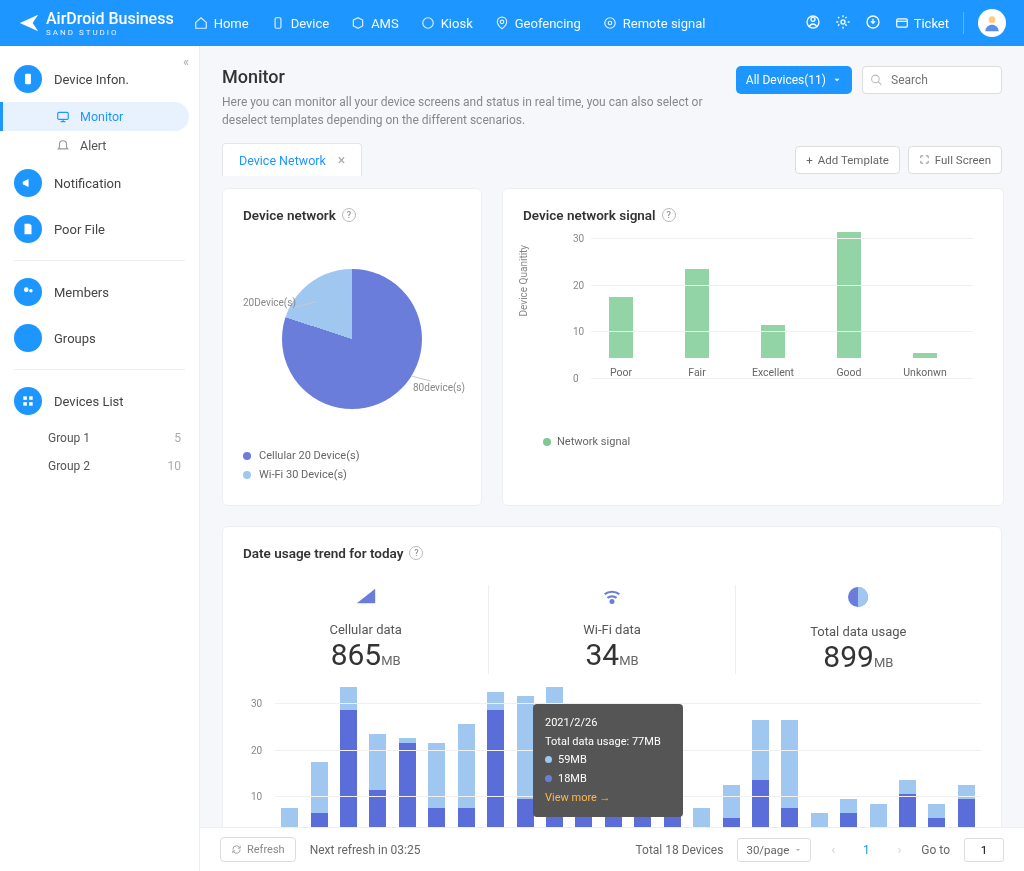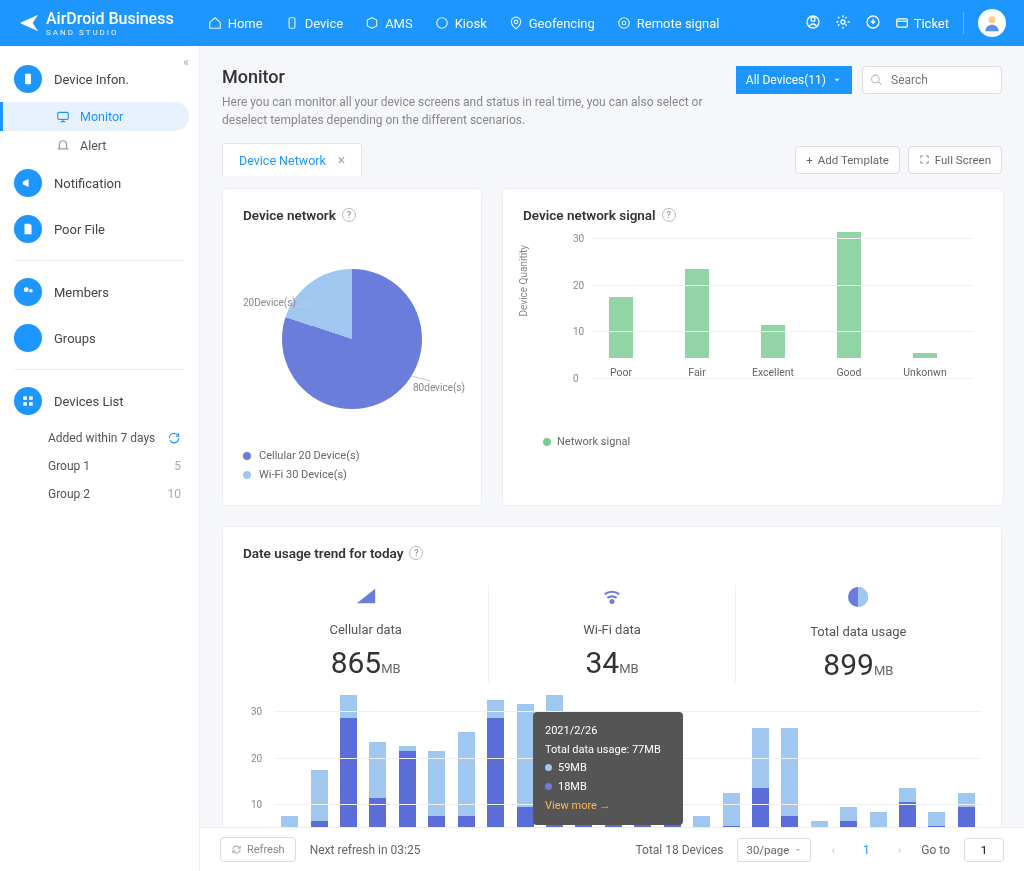--- a/index.html
+++ b/index.html
@@ -1,18 +1,18 @@
 <!DOCTYPE html>
 <html><head>
 <meta charset="utf-8">
 <style>
 *{box-sizing:border-box;margin:0;padding:0;font-family:-apple-system,BlinkMacSystemFont,"Segoe UI",Roboto,Arial,sans-serif}
 body{background:#f5f7fa;color:#333;width:1024px;height:871px;overflow:hidden}
 .topbar{height:46px;background:#1e96ff;color:#fff;display:flex;align-items:center;padding:0 18px;font-size:13px}
-.logo-wrap{display:flex;align-items:center;gap:6px;margin-right:34px}
+.logo-wrap{display:flex;align-items:center;gap:6px;margin-right:20px}
 .logo-name{font-size:16px;font-weight:500}
 .logo-sub{font-size:8px;opacity:.9;letter-spacing:2px}
 .topnav{display:flex;align-items:center;gap:22px;flex:1}
 .topnav .navitem{display:flex;align-items:center;gap:6px;cursor:pointer;opacity:.95}
 .topnav .navitem svg{opacity:.9}
 .topright{display:flex;align-items:center;gap:14px}
 .topright .iconbtn{cursor:pointer;opacity:.95}
 .ticket{display:flex;align-items:center;gap:5px;cursor:pointer}
 .vdiv{width:1px;height:22px;background:rgba(255,255,255,.3)}
 .avatar{width:28px;height:28px;border-radius:50%;background:#fff;display:flex;align-items:center;justify-content:center}
@@ -28,21 +28,21 @@
 .side-sub svg{flex-shrink:0}
 .side-divider{height:1px;background:#eee;margin:8px 14px}
 .side-list-item{display:flex;justify-content:space-between;align-items:center;padding:7px 18px 7px 48px;font-size:12px;color:#555;cursor:pointer}
 .side-list-item .count{color:#aaa}
 
 .main{flex:1;overflow:auto;padding:20px 22px 0}
 .page-header{display:flex;justify-content:space-between;align-items:flex-start;margin-bottom:14px}
 .title-block h1{font-size:18px;font-weight:500;color:#333;margin-bottom:6px}
 .title-block p{font-size:12px;color:#888;max-width:500px;line-height:1.5}
 .header-controls{display:flex;gap:10px;align-items:center}
-.all-devices-btn{background:#1e96ff;color:#fff;border:none;border-radius:0;padding:7px 10px;font-size:12px;display:flex;align-items:center;gap:6px;cursor:pointer}
+.all-devices-btn{background:#1e96ff;color:#fff;border:none;border-radius:5px;padding:7px 10px;font-size:12px;display:flex;align-items:center;gap:6px;cursor:pointer}
 .search{width:140px;border:1px solid #ddd;border-radius:4px;padding:6px 10px 6px 28px;font-size:12px;color:#888;background:#fff}
 .search-wrap{position:relative}
 .search-wrap svg{position:absolute;left:8px;top:50%;transform:translateY(-50%);color:#bbb}
 
 .tabbar{display:flex;align-items:center;justify-content:space-between;margin-bottom:12px}
 .tabs{display:flex;gap:0}
 .tab{border:1px solid #e5e5e5;border-bottom:none;background:#fff;border-radius:4px 4px 0 0;padding:8px 16px;font-size:12.5px;color:#1e96ff;display:flex;align-items:center;gap:12px}
 .tab .close{color:#aaa;font-size:14px;cursor:pointer}
 .tab-actions{display:flex;gap:8px}
 .btn-outline{border:1px solid #ddd;background:#fff;border-radius:4px;padding:6px 10px;font-size:11.5px;color:#666;display:flex;align-items:center;gap:5px;cursor:pointer}
@@ -73,21 +73,21 @@
 .bar-col{flex:1;display:flex;flex-direction:column;align-items:center}
 .bar{width:24px;background:#93d4a7}
 .bar-label{font-size:10.5px;color:#666;margin-top:8px}
 .bar-legend{margin-top:16px;font-size:11px;color:#666;display:flex;align-items:center;gap:6px;padding-left:20px}
 
 .trend-panel{background:#fff;border:1px solid #eee;border-radius:6px;padding:18px 20px;margin-bottom:14px}
 .kpi-row{display:flex;justify-content:space-around;margin:24px 0 30px;text-align:center}
 .kpi{flex:1;border-right:1px solid #eee}
 .kpi:last-child{border-right:none}
 .kpi-icon{margin-bottom:10px;color:#6b7ddb;font-size:22px}
-.kpi-label{font-size:13px;color:#555;margin-bottom:8px}
+.kpi-label{font-size:13px;color:#555;}
 .kpi-val{font-size:30px;font-weight:400;color:#333}
 .kpi-unit{font-size:13px;color:#666}
 
 .stacked-chart{position:relative;height:170px;padding-left:32px}
 .sc-area{display:flex;align-items:flex-end;height:140px;gap:0;position:relative}
 .sc-gridline{position:absolute;left:0;right:0;border-top:1px solid #f0f0f0}
 .sc-ytick{position:absolute;left:-24px;font-size:10px;color:#888}
 .sc-col{flex:1;display:flex;flex-direction:column;align-items:center}
 .sc-bar{width:17px;display:flex;flex-direction:column-reverse}
 .seg-a{background:#5b6dd8}
@@ -252,27 +252,20 @@
     <div class="side-item">
         <span class="icon">
           <svg width="14" height="14" viewBox="0 0 24 24" fill="#fff">
             <rect x="4" y="4" width="6" height="6"></rect>
             <rect x="14" y="4" width="6" height="6"></rect>
             <rect x="4" y="14" width="6" height="6"></rect>
             <rect x="14" y="14" width="6" height="6"></rect>
           </svg>
         </span>
         <span>Devices List</span>
-      </div>
-    <div class="side-list-item">
-        <span>Added within 7 days</span>
-        <svg width="14" height="14" viewBox="0 0 24 24" fill="none" stroke="#1e96ff" stroke-width="2">
-          <path d="M4 12a8 8 0 018-8 8 8 0 017 4M20 12a8 8 0 01-15 4"></path>
-          <path d="M20 4v5h-5"></path>
-        </svg>
       </div>
     <div class="side-list-item">
         <span>Group 1</span>
         <span class="count">5</span>
       </div>
     <div class="side-list-item">
         <span>Group 2</span>
         <span class="count">10</span>
       </div>
   </div>

